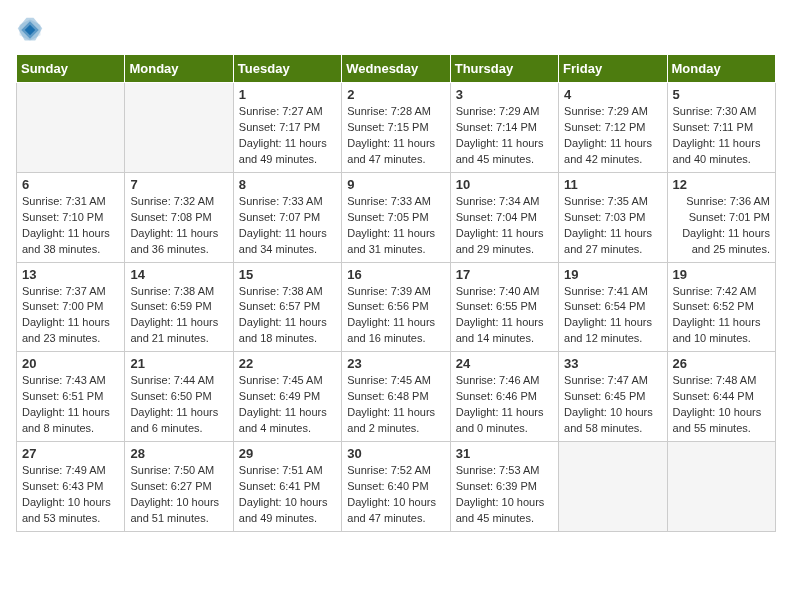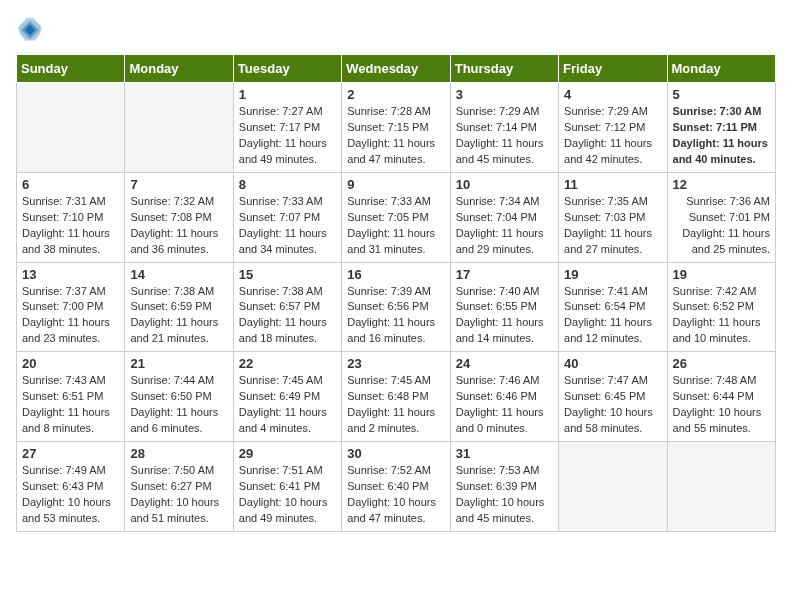--- a/index.html
+++ b/index.html
@@ -115,21 +115,21 @@
 Daylight: 11 hours and 45 minutes.</div>
         </td>
         <td>
           <span class="day-number">4</span>
           <div class="day-info" style="white-space: pre-line;">Sunrise: 7:29 AM
 Sunset: 7:12 PM
 Daylight: 11 hours and 42 minutes.</div>
         </td>
         <td>
           <span class="day-number">5</span>
-          <div class="day-info" style="white-space: pre-line; font-weight: bold;">Sunrise: 7:30 AM
+          <div class="day-info" style="white-space: pre-line;">Sunrise: 7:30 AM
 Sunset: 7:11 PM
 Daylight: 11 hours and 40 minutes.</div>
         </td>
       </tr>
       <tr>
         <td>
           <span class="day-number">6</span>
           <div class="day-info" style="white-space: pre-line;">Sunrise: 7:31 AM
 Sunset: 7:10 PM
 Daylight: 11 hours and 38 minutes.</div>
@@ -240,21 +240,21 @@
 Sunset: 6:48 PM
 Daylight: 11 hours and 2 minutes.</div>
         </td>
         <td>
           <span class="day-number">24</span>
           <div class="day-info" style="white-space: pre-line;">Sunrise: 7:46 AM
 Sunset: 6:46 PM
 Daylight: 11 hours and 0 minutes.</div>
         </td>
         <td>
-          <span class="day-number">40</span>
+          <span class="day-number">33</span>
           <div class="day-info" style="white-space: pre-line;">Sunrise: 7:47 AM
 Sunset: 6:45 PM
 Daylight: 10 hours and 58 minutes.</div>
         </td>
         <td>
           <span class="day-number">26</span>
           <div class="day-info" style="white-space: pre-line;">Sunrise: 7:48 AM
 Sunset: 6:44 PM
 Daylight: 10 hours and 55 minutes.</div>
         </td>

